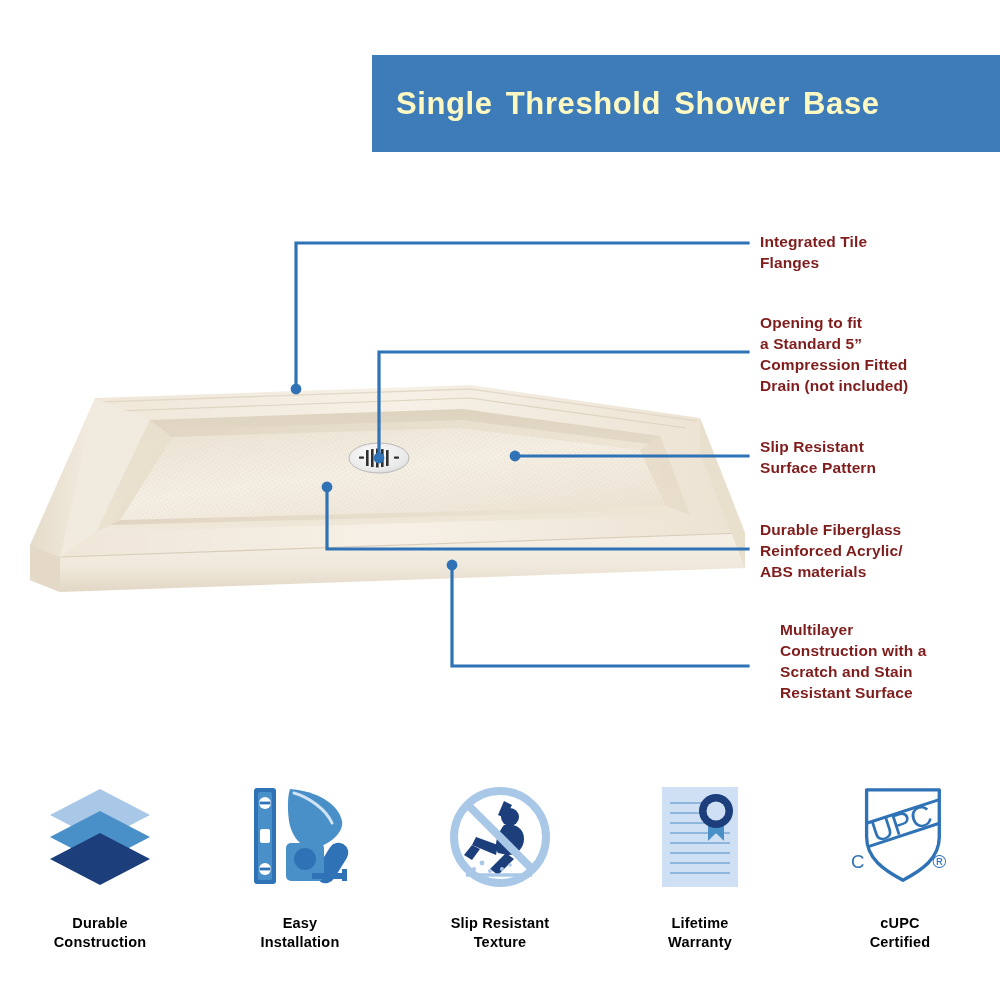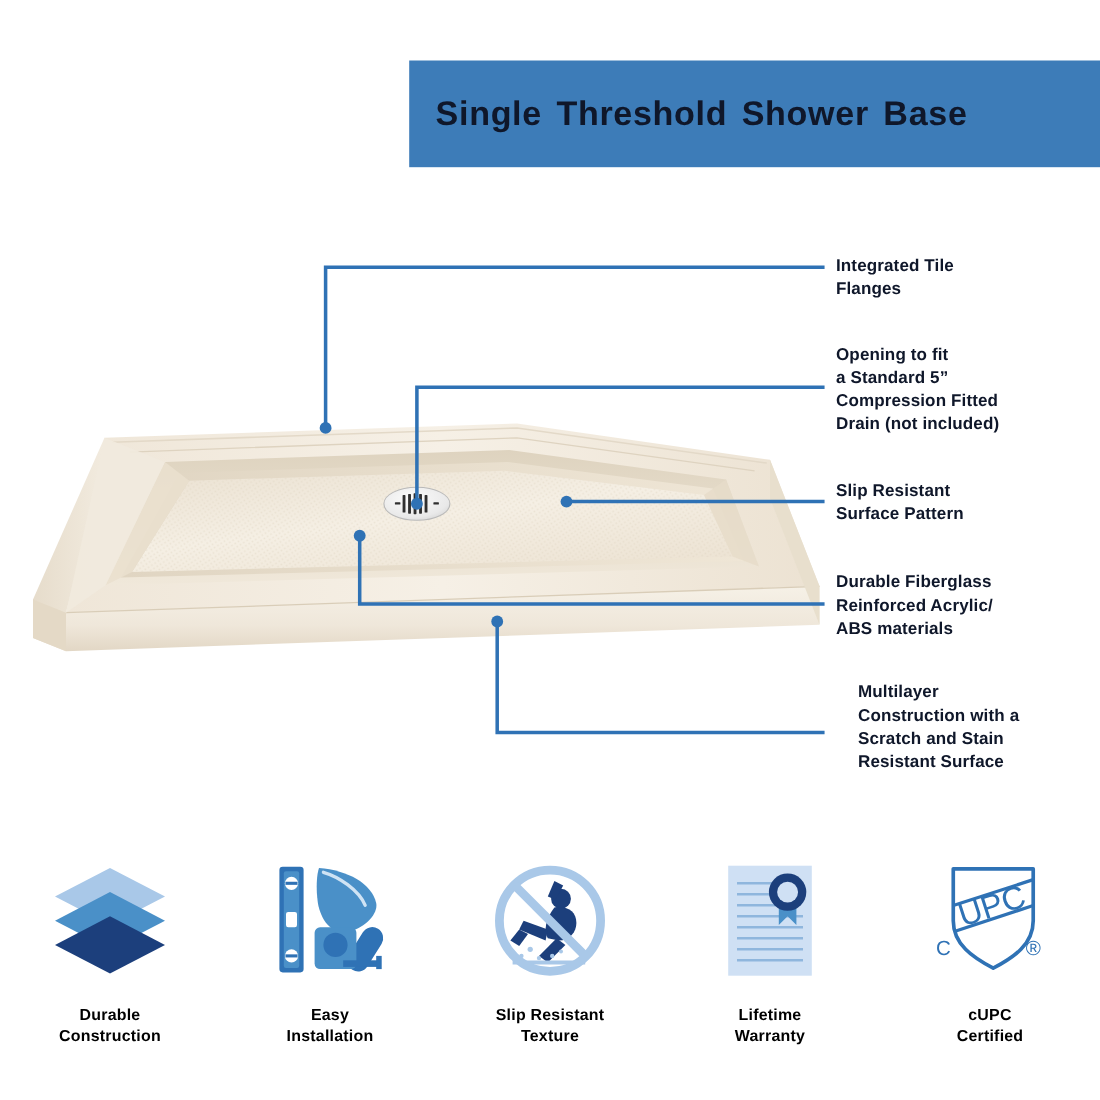--- a/index.html
+++ b/index.html
@@ -23,21 +23,21 @@
     top: 55px;
     width: 628px;
     height: 97px;
     background: #3d7cb8;
     display: flex;
     align-items: center;
     box-sizing: border-box;
     padding-left: 24px;
   }
   #title-text {
-    color: #0f172a;
+    color: #fef9c3;
     font-size: 31px;
     font-weight: bold;
     letter-spacing: 0.6px;
     word-spacing: 4px;
     white-space: nowrap;
   }
 
   
   #product-stage {
     position: absolute;
@@ -52,21 +52,21 @@
   #callout-layer {
     position: absolute;
     left: 0; top: 0;
     width: 1000px; height: 780px;
     pointer-events: none;
   }
   #callout-svg { display: block; }
 
   .callout-label {
     position: absolute;
-    color: #0f172a;
+    color: #7f1d1d;
     font-size: 15.5px;
     font-weight: bold;
     line-height: 21px;
     letter-spacing: 0.1px;
     white-space: pre-line;
   }
   #label-flanges      { left: 760px; top: 231px; }
   #label-drain        { left: 760px; top: 312px; }
   #label-slip         { left: 760px; top: 436px; }
   #label-materials    { left: 760px; top: 519px; }

